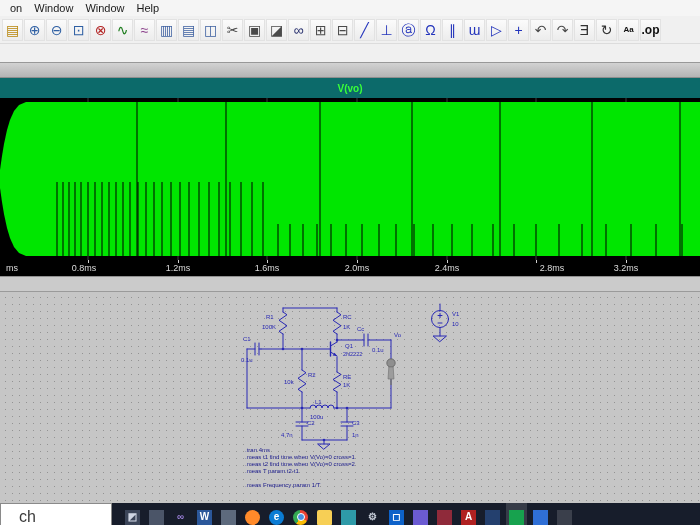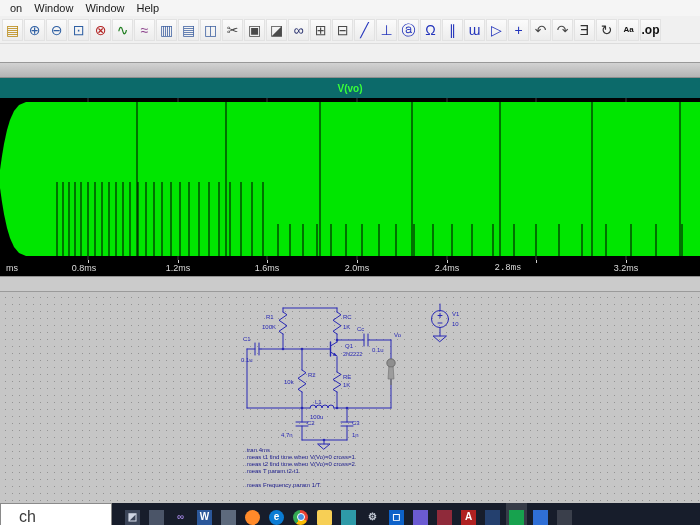--- a/index.html
+++ b/index.html
@@ -167,21 +167,21 @@
     <span class="tick-label" style="left: 84px;">0.8ms</span>
     <div class="tick-mark" style="left: 88px;"></div>
     <span class="tick-label" style="left: 178px;">1.2ms</span>
     <div class="tick-mark" style="left: 178px;"></div>
     <span class="tick-label" style="left: 267px;">1.6ms</span>
     <div class="tick-mark" style="left: 267px;"></div>
     <span class="tick-label" style="left: 357px;">2.0ms</span>
     <div class="tick-mark" style="left: 357px;"></div>
     <span class="tick-label" style="left: 447px;">2.4ms</span>
     <div class="tick-mark" style="left: 447px;"></div>
-    <span class="tick-label" style="left: 508px; font-family: Liberation Mono, monospace;">2.8ms</span>
+    <span class="tick-label" style="left: 552px;">2.8ms</span>
     <div class="tick-mark" style="left: 536px;"></div>
     <span class="tick-label" style="left: 626px;">3.2ms</span>
     <div class="tick-mark" style="left: 626px;"></div>
   </div>
 <div class="sep"></div>
 
 <div class="schem">
   <svg width="700" height="211">
     <g stroke="#2828b4" fill="none" stroke-width="1" stroke-linecap="round">
       <path d="M283,16 H337 M283,16 V20 M337,16 V20 M283,42 V57 M337,42 V50

